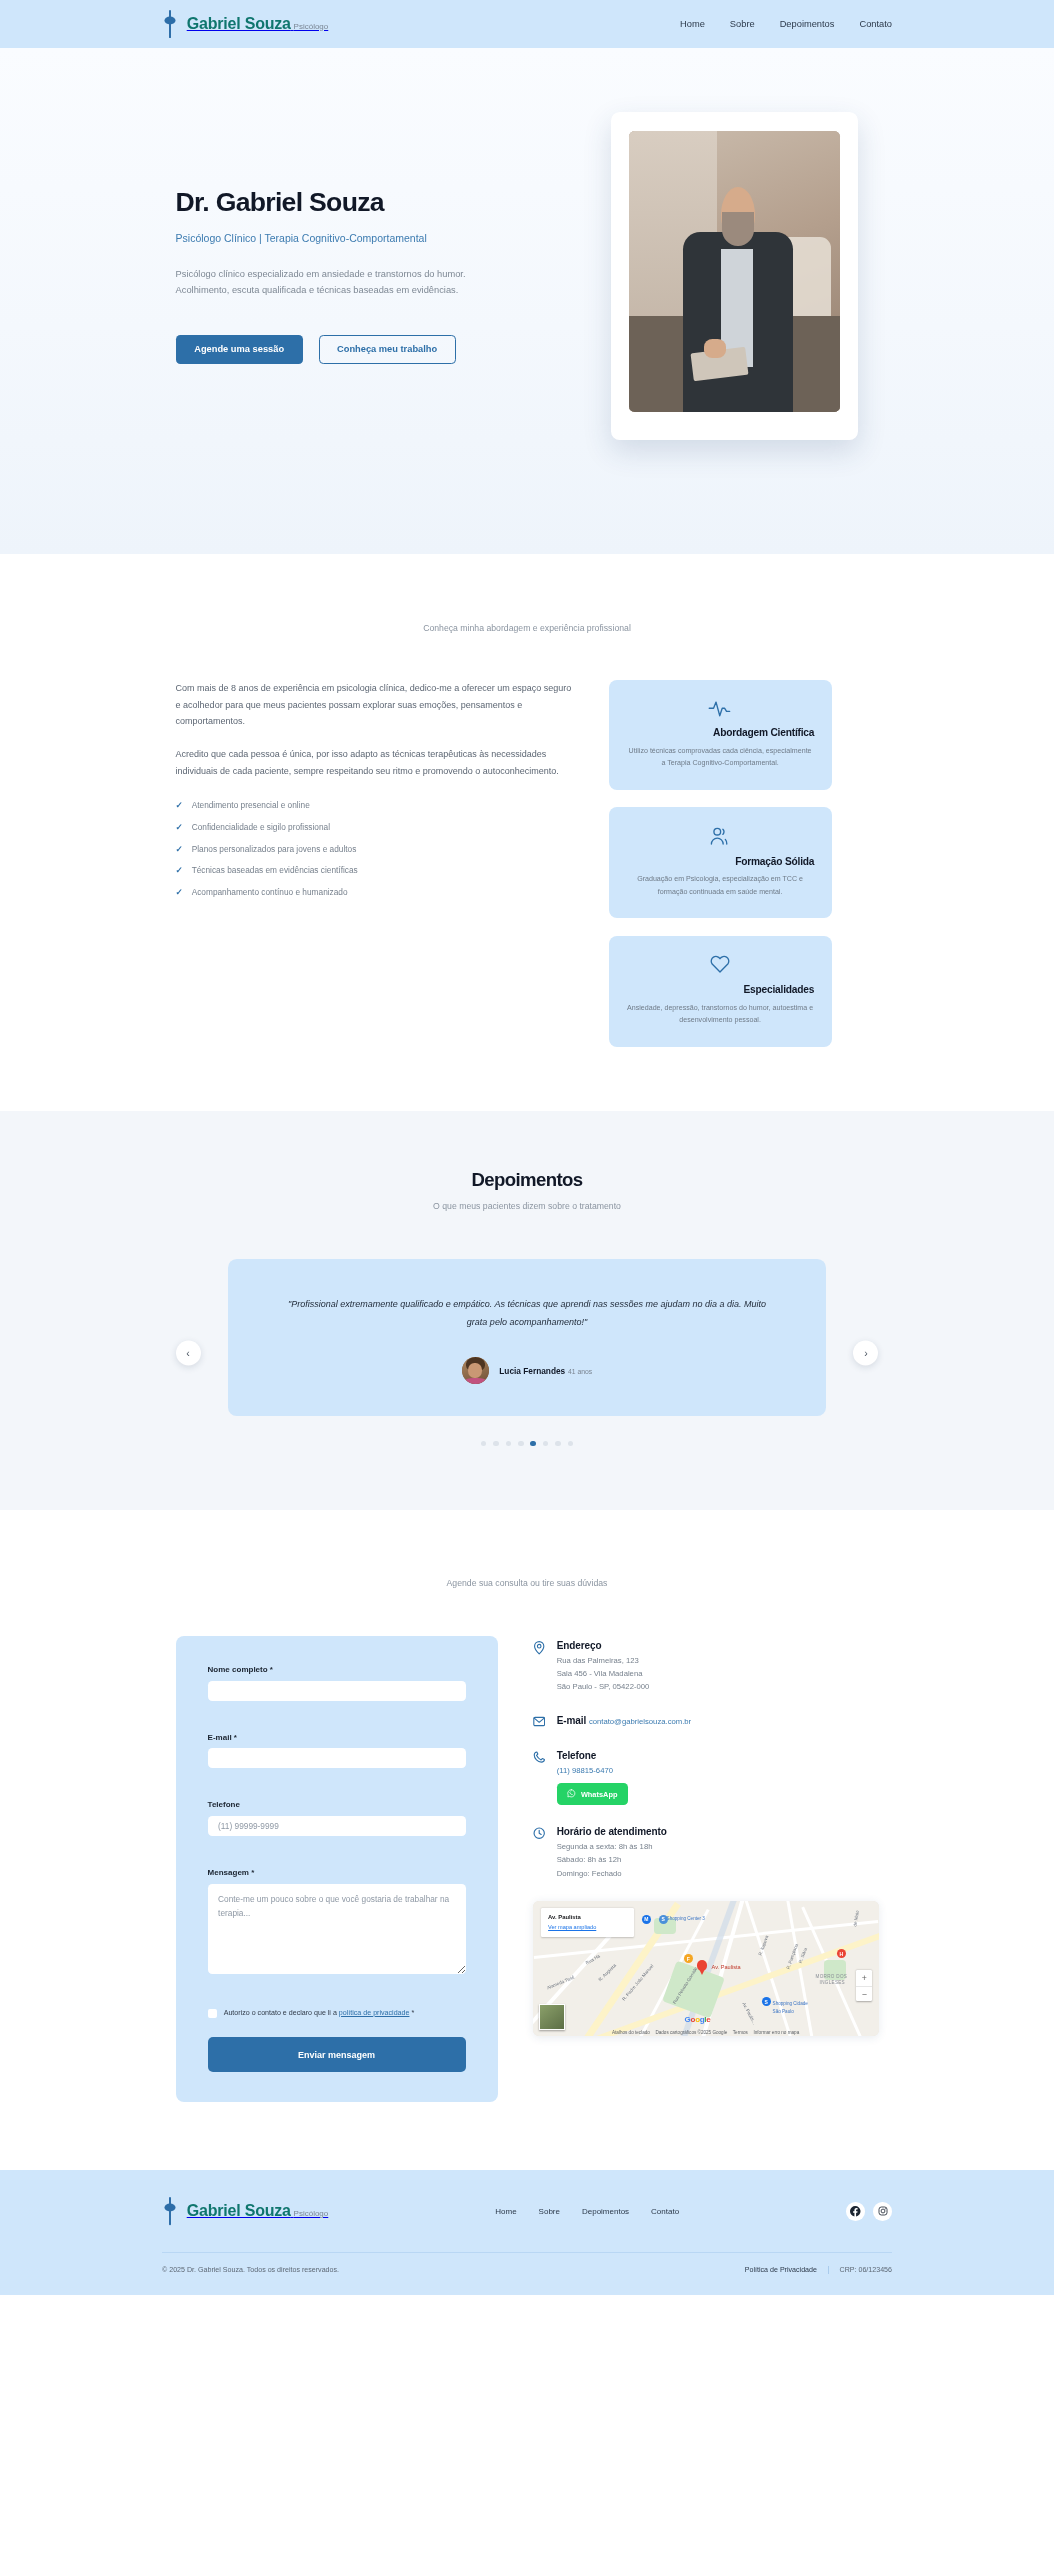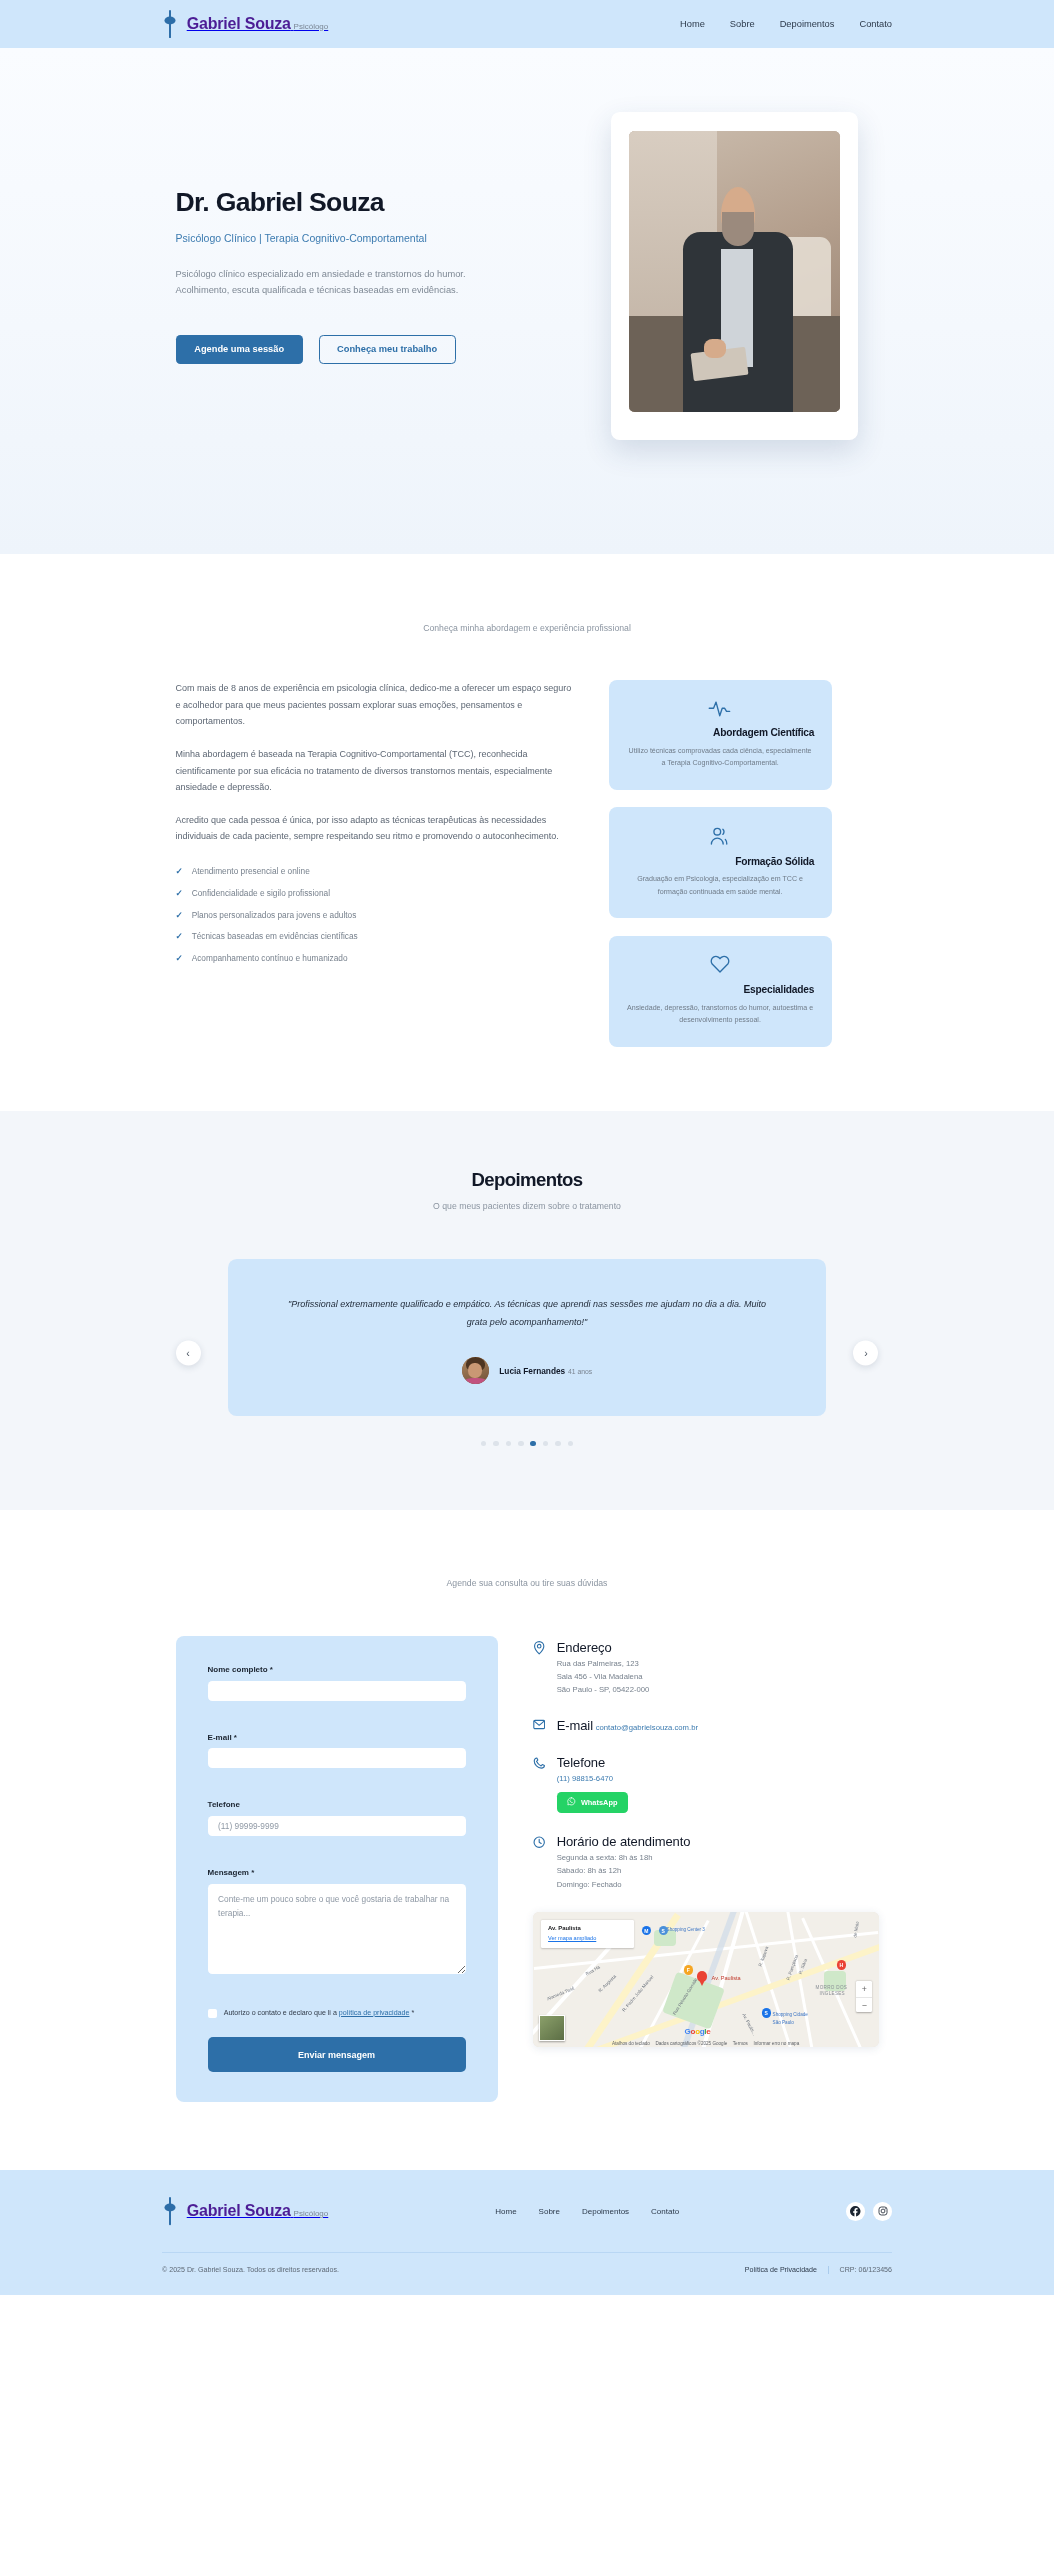--- a/index.html
+++ b/index.html
@@ -20,21 +20,21 @@
     display:flex;
     align-items:center;
   }
   .header-inner{
     width:730px;margin:0 auto;
     display:flex;align-items:center;justify-content:space-between;
   }
   .brand{display:flex;align-items:center;gap:8.7px;}
   .brand-mark{width:16px;height:28.4px;position:relative;flex:none;}
   .brand-text .brand-name{
-    font-size:16px;font-weight:700;color:#4c1d95;letter-spacing:-0.2px;line-height:1.05;
+    font-size:16px;font-weight:700;color:#0f766e;letter-spacing:-0.2px;line-height:1.05;
   }
   .brand-text .brand-sub{font-size:8px;color:#7a8694;margin-top:1.2px;line-height:1.1;}
   nav.main-nav{display:flex;align-items:center;gap:25px;}
   nav.main-nav a{
     font-size:9.3px;color:#2d3a4b;text-decoration:none;
   }
 
   
   section.hero{
     background:linear-gradient(180deg,#fafcff 0%, #f4f8fd 55%, #eef4fb 100%);
@@ -180,21 +180,21 @@
   .consent-label{font-size:7.1px;color:#303a47;line-height:1.5;}
   .consent-label a{color:#2d6fa8;}
   .submit-btn{
     width:100%;height:35px;background:#2d6fa8;color:#fff;border:none;border-radius:5px;
     font-size:9px;font-weight:700;font-family:"Liberation Sans", sans-serif;cursor:pointer;
   }
 
   .info-col{flex:1;padding-top:3.7px;}
   .info-item{display:flex;gap:10.5px;margin-bottom:21px;}
   .info-icon{flex:none;width:13.6px;padding-top:1.2px;color:#2d6fa8;}
-  .info-title{font-size:13px;font-weight:400;color:#111827;letter-spacing:-0.1px;}
+  .info-title{font-size:10px;font-weight:700;color:#111827;letter-spacing:-0.1px;}
   .info-body{margin-top:5.6px;font-size:7.7px;color:#77818d;line-height:1.75;}
   .info-body a{color:#3c7bb0;text-decoration:none;}
   .wa-btn{
     display:inline-flex;align-items:center;gap:5px;margin-top:6.2px;
     background:#25d366;color:#ffffff;font-size:7.4px;font-weight:700;
     border:none;border-radius:4.3px;padding:5.6px 10.5px;cursor:pointer;
     font-family:"Liberation Sans", sans-serif;
   }
 
   
@@ -335,21 +335,20 @@
     </div>
   </section>
 
   <section class="about">
     <div class="section-head">
       <div class="section-sub">Conheça minha abordagem e experiência profissional</div>
     </div>
     <div class="about-grid">
       <div class="about-left">
         <p>Com mais de 8 anos de experiência em psicologia clínica, dedico-me a oferecer um espaço seguro e acolhedor para que meus pacientes possam explorar suas emoções, pensamentos e comportamentos.</p>
-        <p>Minha abordagem é baseada na Terapia Cognitivo-Comportamental (TCC), reconhecida cientificamente por sua eficácia no tratamento de diversos transtornos mentais, especialmente ansiedade e depressão.</p>
         <p>Acredito que cada pessoa é única, por isso adapto as técnicas terapêuticas às necessidades individuais de cada paciente, sempre respeitando seu ritmo e promovendo o autoconhecimento.</p>
         <ul class="about-list">
           <li>
             <span class="tick">✓</span>
             <span>Atendimento presencial e online</span>
           </li>
           <li>
             <span class="tick">✓</span>
             <span>Confidencialidade e sigilo profissional</span>
           </li>

